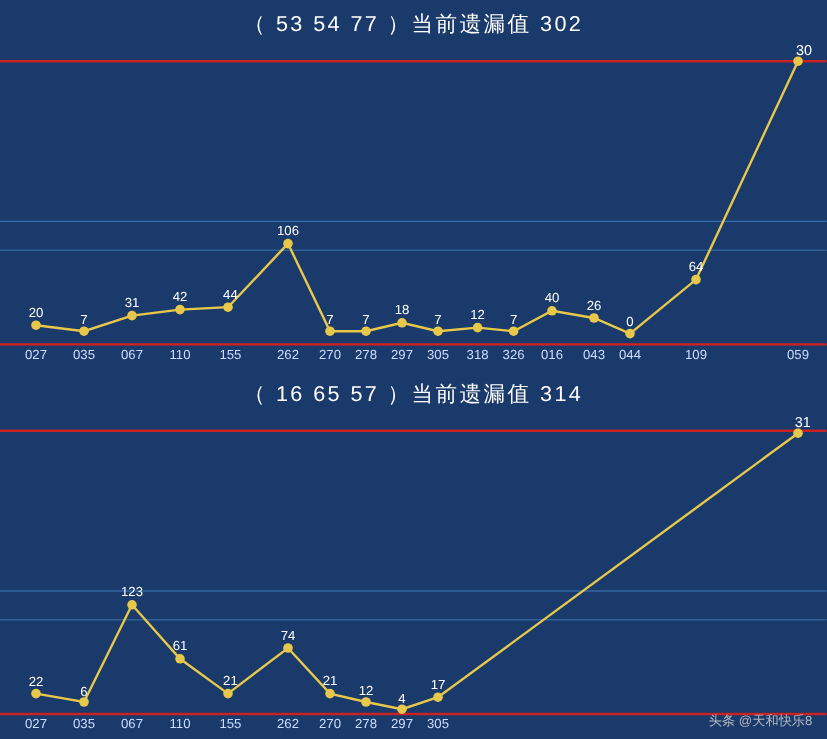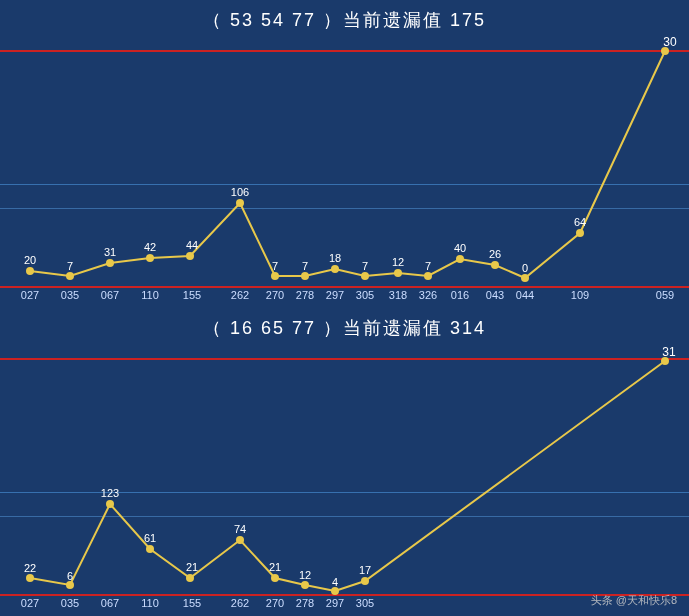--- a/index.html
+++ b/index.html
@@ -61,21 +61,21 @@
     svg text {
       font-family: Arial, sans-serif;
     }
   </style>
 </head>
 <body>
 
 <div class="chart-container">
 
   <div class="chart-section" style="height:308px;">
-    <div class="chart-title">（ 53  54  77 ）当前遗漏值 175</div>
+    <div class="chart-title">（ 53  54  77 ）当前遗漏值 302</div>
     <div class="chart-area" style="height:268px; position:relative;">
 
       <div class="h-line h-line-red" style="top: 14px;"></div>
 
       <div class="h-line h-line-blue" style="top: 148px; height:1px;"></div>
       <div class="h-line h-line-light" style="top: 172px; height:1px;"></div>
 
       <div class="h-line h-line-red" style="top: 250px;"></div>
 
       <svg width="689" height="268" style="position:absolute;top:0;left:0;">
@@ -159,21 +159,21 @@
         <text x="460" y="263" text-anchor="middle" fill="#ccddff" font-size="11">016</text>
         <text x="495" y="263" text-anchor="middle" fill="#ccddff" font-size="11">043</text>
         <text x="525" y="263" text-anchor="middle" fill="#ccddff" font-size="11">044</text>
         <text x="580" y="263" text-anchor="middle" fill="#ccddff" font-size="11">109</text>
         <text x="665" y="263" text-anchor="middle" fill="#ccddff" font-size="11">059</text>
       </svg>
     </div>
   </div>
 
   <div class="chart-section" style="height:308px; position:relative; top:0;">
-    <div class="chart-title">（ 16  65  77 ）当前遗漏值 314</div>
+    <div class="chart-title">（ 16  65  57 ）当前遗漏值 314</div>
     <div class="chart-area" style="height:268px; position:relative;">
 
       <div class="h-line h-line-red" style="top: 14px;"></div>
 
       <div class="h-line h-line-blue" style="top: 148px; height:1px;"></div>
       <div class="h-line h-line-light" style="top: 172px; height:1px;"></div>
 
       <div class="h-line h-line-red" style="top: 250px;"></div>
 
       <svg width="689" height="268" style="position:absolute;top:0;left:0;">

